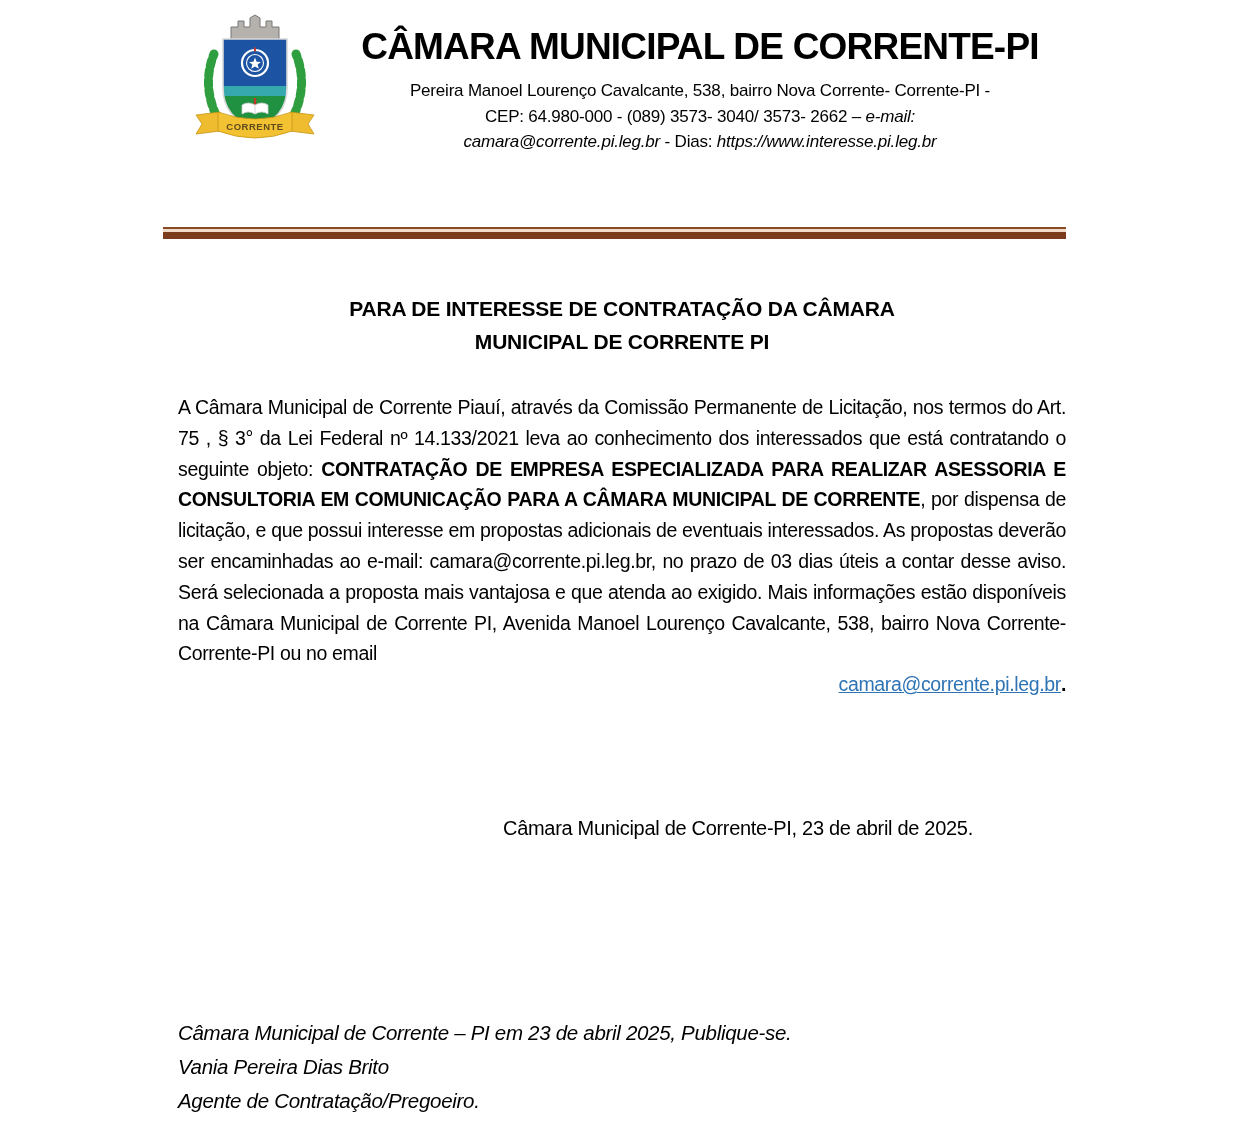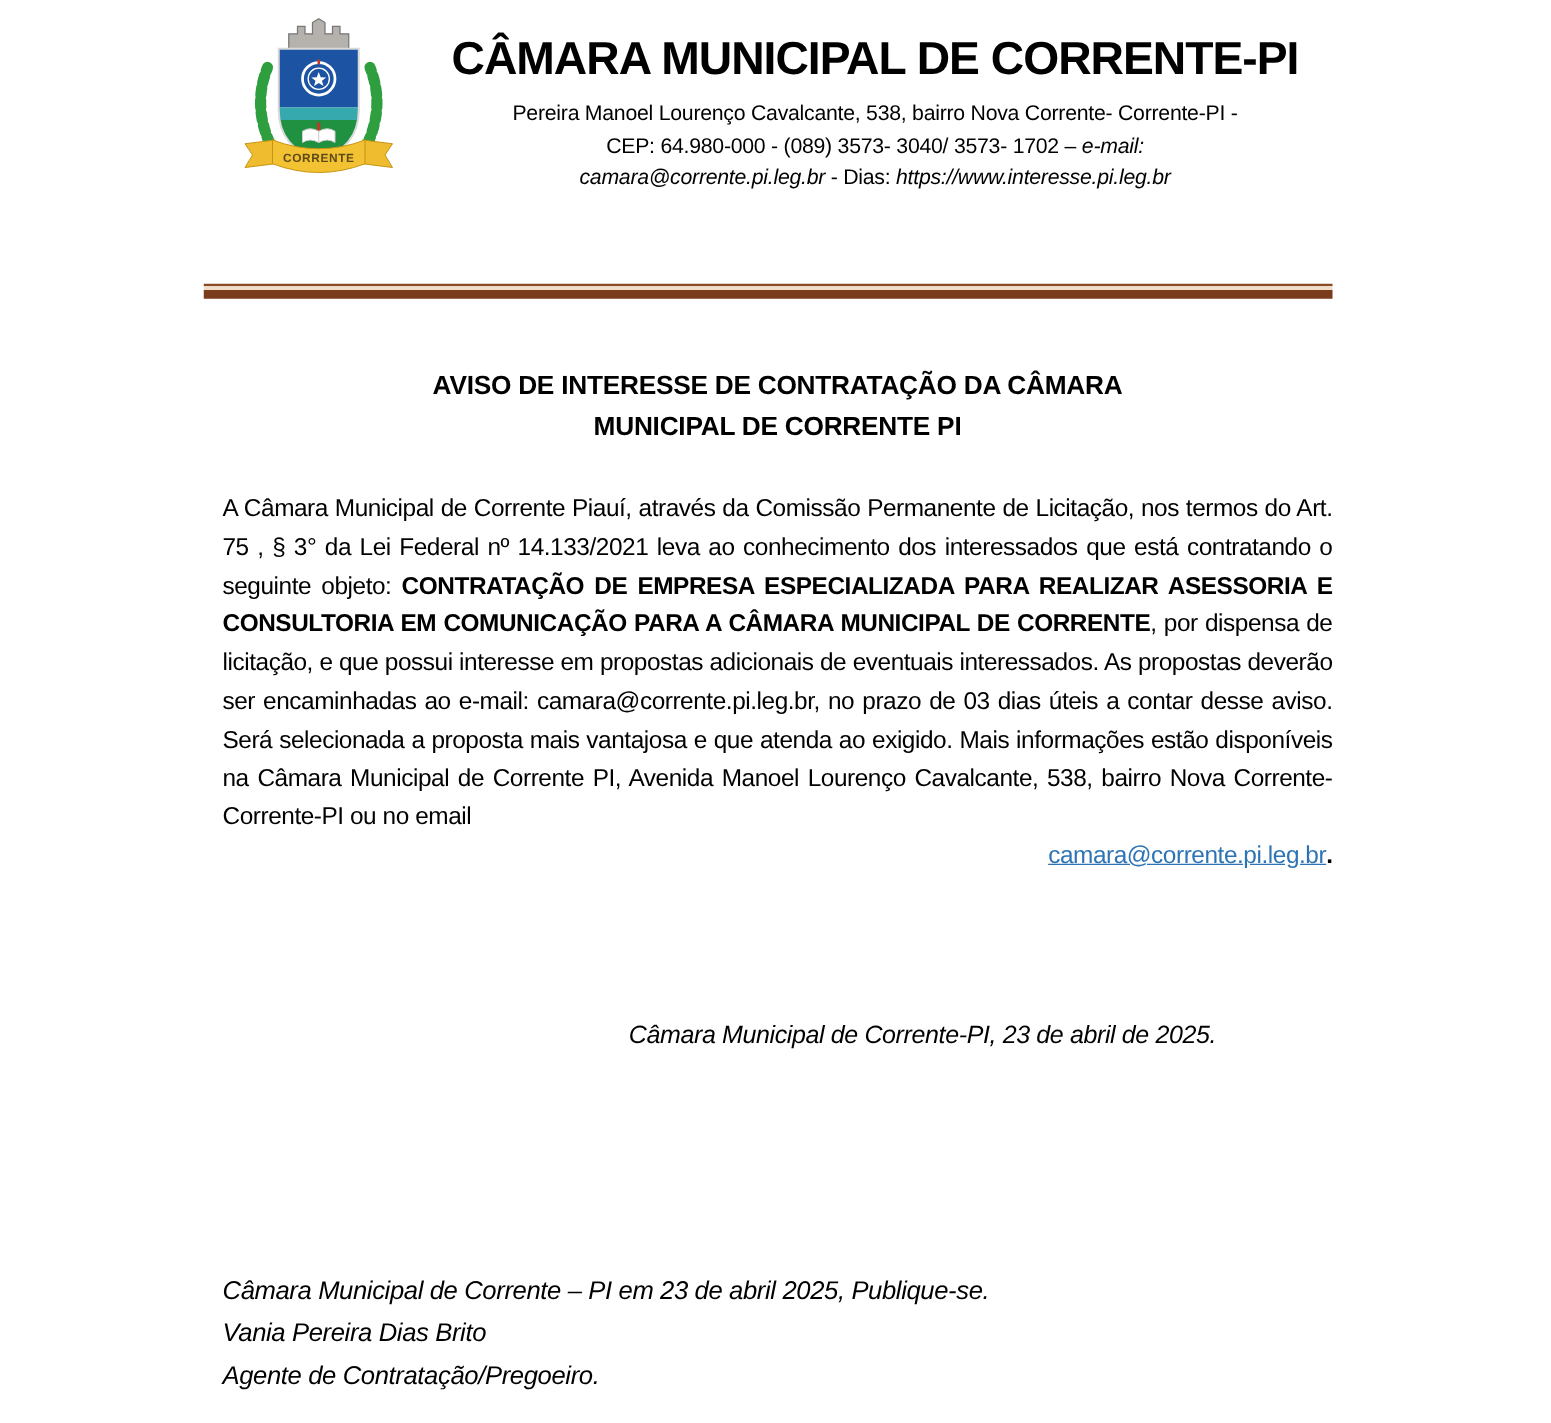--- a/index.html
+++ b/index.html
@@ -49,21 +49,21 @@
   .notice-body .bold { font-weight:bold; }
   .link-line { text-align:right; margin-top:0; }
   a.email-link {
     color:#2e74b5; text-decoration:underline; cursor:pointer;
   }
   .link-period { color:#000; font-weight:bold; }
 
   
   .date-line {
     position:absolute; left:503px; top:817px;
-    font-size:20px; letter-spacing:-0.3px; white-space:nowrap;font-style:italic;
+    font-size:20px; letter-spacing:-0.3px; white-space:nowrap;
   }
 
   
   .footer {
     position:absolute; left:178px; top:1016px;
     font-size:20.5px; line-height:34px; font-style:italic; letter-spacing:-0.3px;
   }
   .footer .bold { font-weight:normal; }
 </style>
 </head>
@@ -102,34 +102,34 @@
       <path d="M6 103 L30 100 L30 119 L6 122 L12 112 Z" fill="#eebc2e" stroke="#c79514" stroke-width="0.8"></path>
       <path d="M124 103 L100 100 L100 119 L124 122 L118 112 Z" fill="#eebc2e" stroke="#c79514" stroke-width="0.8"></path>
       <path d="M28 100 Q65 114 102 100 L102 119 Q65 133 28 119 Z" fill="#f2c233" stroke="#c79514" stroke-width="0.8"></path>
       <text x="65" y="117.5" text-anchor="middle" font-size="9.5" font-weight="bold" fill="#5f4a1a" letter-spacing="0.5">CORRENTE</text>
     </svg>
 
     <div class="header-text">
       <div class="header-title">CÂMARA MUNICIPAL DE CORRENTE-PI</div>
       <div class="header-address">
         <span>Pereira Manoel Lourenço Cavalcante, 538, bairro Nova Corrente- Corrente-PI -</span><br>
-        <span><span>CEP: 64.980-000 - (089) 3573- 3040/ 3573- 1702 – </span><span class="it">e-mail:</span></span><br>
+        <span><span>CEP: 64.980-000 - (089) 3573- 3040/ 3573- 2662 – </span><span class="it">e-mail:</span></span><br>
         <span><span class="it">camara@corrente.pi.leg.br</span><span> - Dias: </span><span class="it">https://www.interesse.pi.leg.br</span></span>
       </div>
     </div>
   </div>
 
   <div class="divider">
     <div class="thin"></div>
     <div class="gap"></div>
     <div class="thick"></div>
   </div>
 
   <div class="notice-title">
-    <div>AVISO DE INTERESSE DE CONTRATAÇÃO DA CÂMARA</div>
+    <div>PARA DE INTERESSE DE CONTRATAÇÃO DA CÂMARA</div>
     <div>MUNICIPAL DE CORRENTE PI</div>
   </div>
 
   <div class="notice-body">
     <p style="margin:0;"><span>A Câmara Municipal de Corrente Piauí, através da Comissão Permanente de Licitação, nos termos do Art. 75 , § 3° da Lei Federal nº 14.133/2021 leva ao conhecimento dos interessados que está contratando o seguinte objeto: </span><span class="bold">CONTRATAÇÃO DE EMPRESA ESPECIALIZADA PARA REALIZAR ASESSORIA E CONSULTORIA EM COMUNICAÇÃO PARA A CÂMARA MUNICIPAL DE CORRENTE</span><span>, por dispensa de licitação, e que possui interesse em propostas adicionais de eventuais interessados. As propostas deverão ser encaminhadas ao e-mail: camara@corrente.pi.leg.br, no prazo de 03 dias úteis a contar desse aviso. Será selecionada a proposta mais vantajosa e que atenda ao exigido. Mais informações estão disponíveis na Câmara Municipal de Corrente PI, Avenida Manoel Lourenço Cavalcante, 538, bairro Nova Corrente- Corrente-PI  ou no email</span></p>
     <div class="link-line"><a class="email-link">camara@corrente.pi.leg.br</a><span class="link-period">.</span></div>
   </div>
 
   <div class="date-line">Câmara Municipal de Corrente-PI, 23 de abril de 2025.</div>
 

